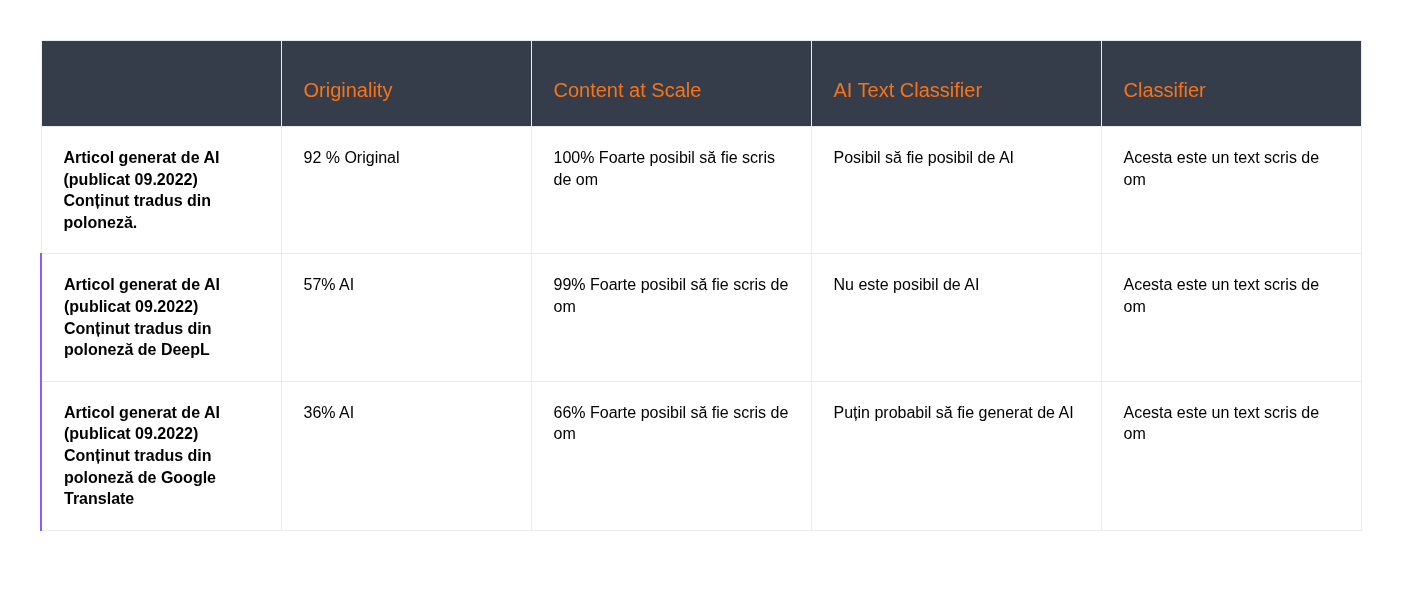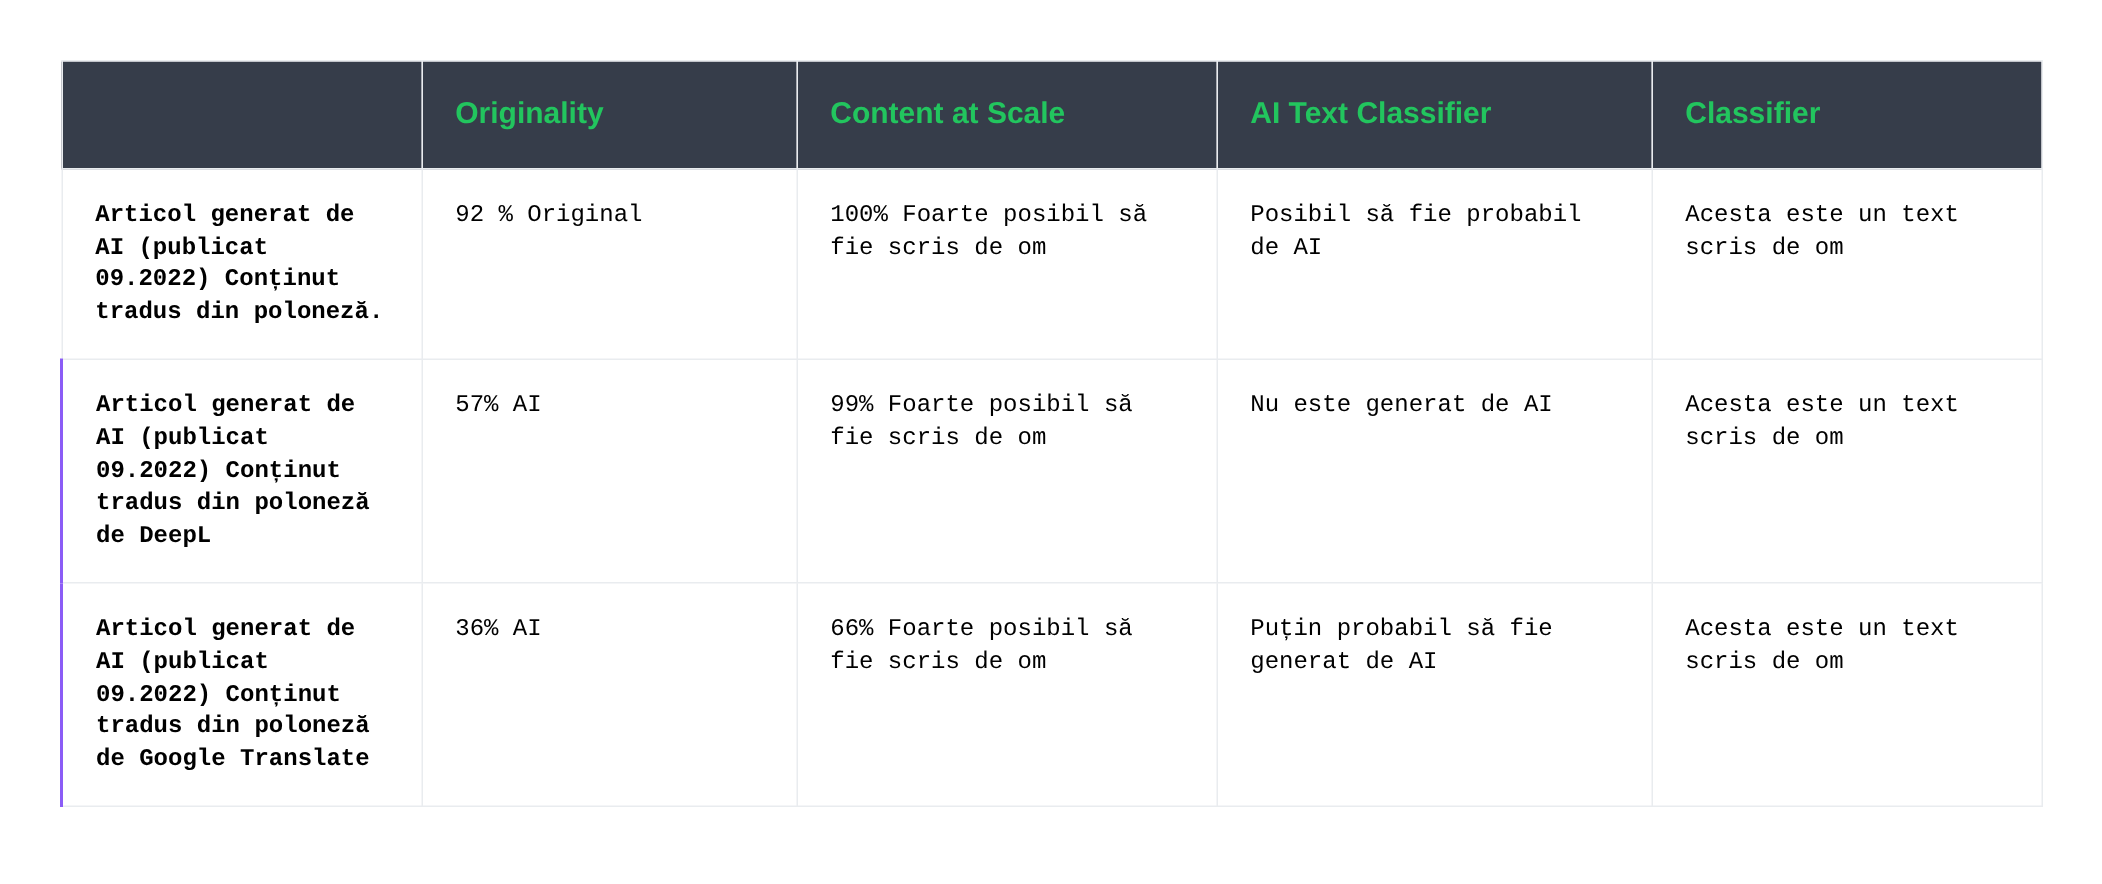--- a/index.html
+++ b/index.html
@@ -21,38 +21,37 @@
     table-layout: fixed;
   }
   th, td {
     text-align: left;
     vertical-align: top;
     padding: 20px 22px;
     border: 1px solid #e9ecef;
   }
   thead th {
     background: #363d4a;
-    color: #22c55e;
-    font-weight: 700;
+    color: #f97316;
+    font-weight: 400;
     font-size: 20px;
-    padding-top: 24px;
+    padding-top: 38px;
     padding-bottom: 24px;
   }
   thead th.firstcol {
     background: #363d4a;
   }
   tbody td.rowlabel {
     font-weight: 800;
     line-height: 1.35;
   }
   tbody td {
     font-size: 16px;
     line-height: 1.35;
     background: #ffffff;
-    font-family: Liberation Mono, monospace;
   }
   tbody tr + tr td.rowlabel {
     border-left: 2px solid #8b5cf6;
   }
   col.c0 { width: 240px; }
   col.c1 { width: 250px; }
   col.c2 { width: 280px; }
   col.c3 { width: 290px; }
   col.c4 { width: 260px; }
 </style>
@@ -75,28 +74,28 @@
       <th>Content at Scale</th>
       <th>AI Text Classifier</th>
       <th>Classifier</th>
     </tr>
   </thead>
   <tbody>
     <tr>
       <td class="rowlabel">Articol generat de AI (publicat 09.2022) Conținut tradus din poloneză.</td>
       <td>92 % Original</td>
       <td>100% Foarte posibil să fie scris de om</td>
-      <td>Posibil să fie probabil de AI</td>
+      <td>Posibil să fie posibil de AI</td>
       <td>Acesta este un text scris de om</td>
     </tr>
     <tr>
       <td class="rowlabel">Articol generat de AI (publicat 09.2022) Conținut tradus din poloneză de DeepL</td>
       <td>57% AI</td>
       <td>99% Foarte posibil să fie scris de om</td>
-      <td>Nu este generat de AI</td>
+      <td>Nu este posibil de AI</td>
       <td>Acesta este un text scris de om</td>
     </tr>
     <tr>
       <td class="rowlabel">Articol generat de AI (publicat 09.2022) Conținut tradus din poloneză de Google Translate</td>
       <td>36% AI</td>
       <td>66% Foarte posibil să fie scris de om</td>
       <td>Puțin probabil să fie generat de AI</td>
       <td>Acesta este un text scris de om</td>
     </tr>
   </tbody>

